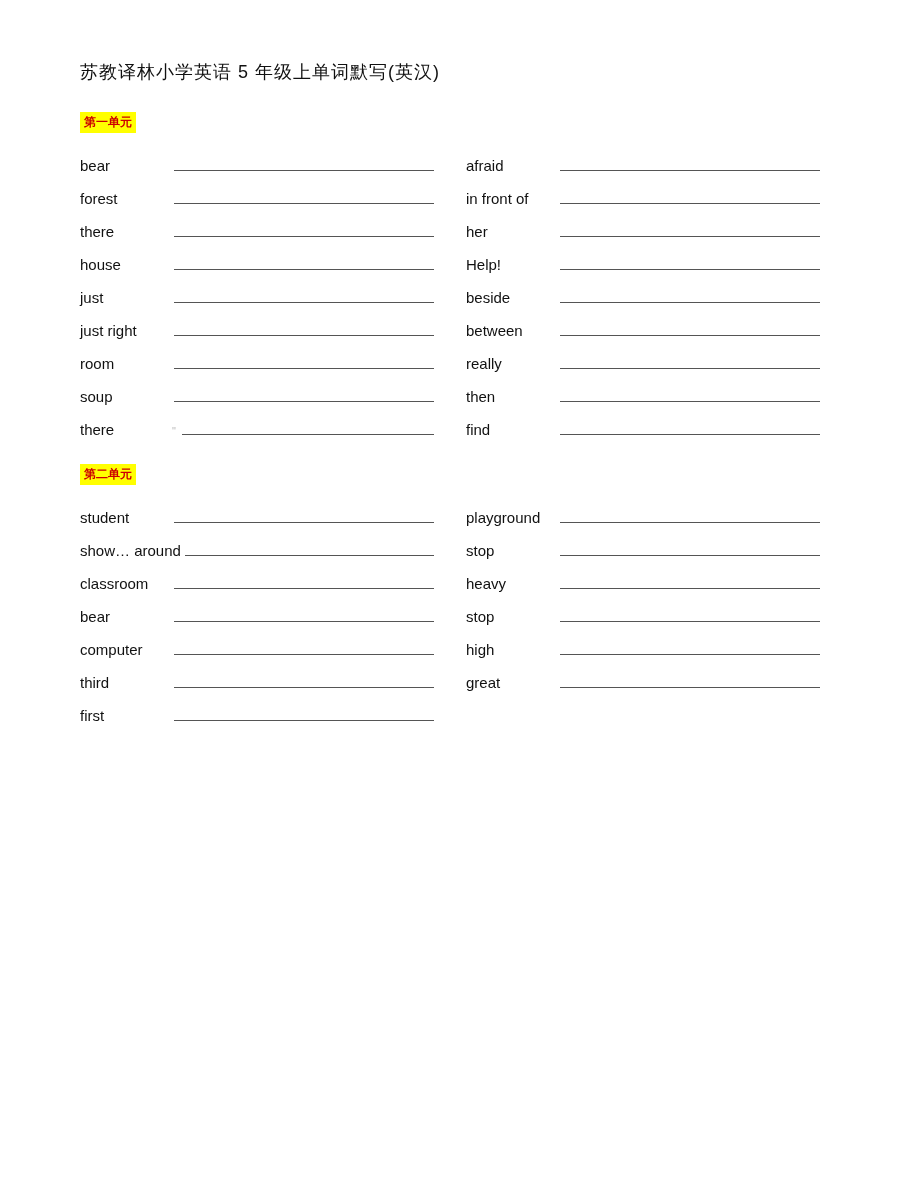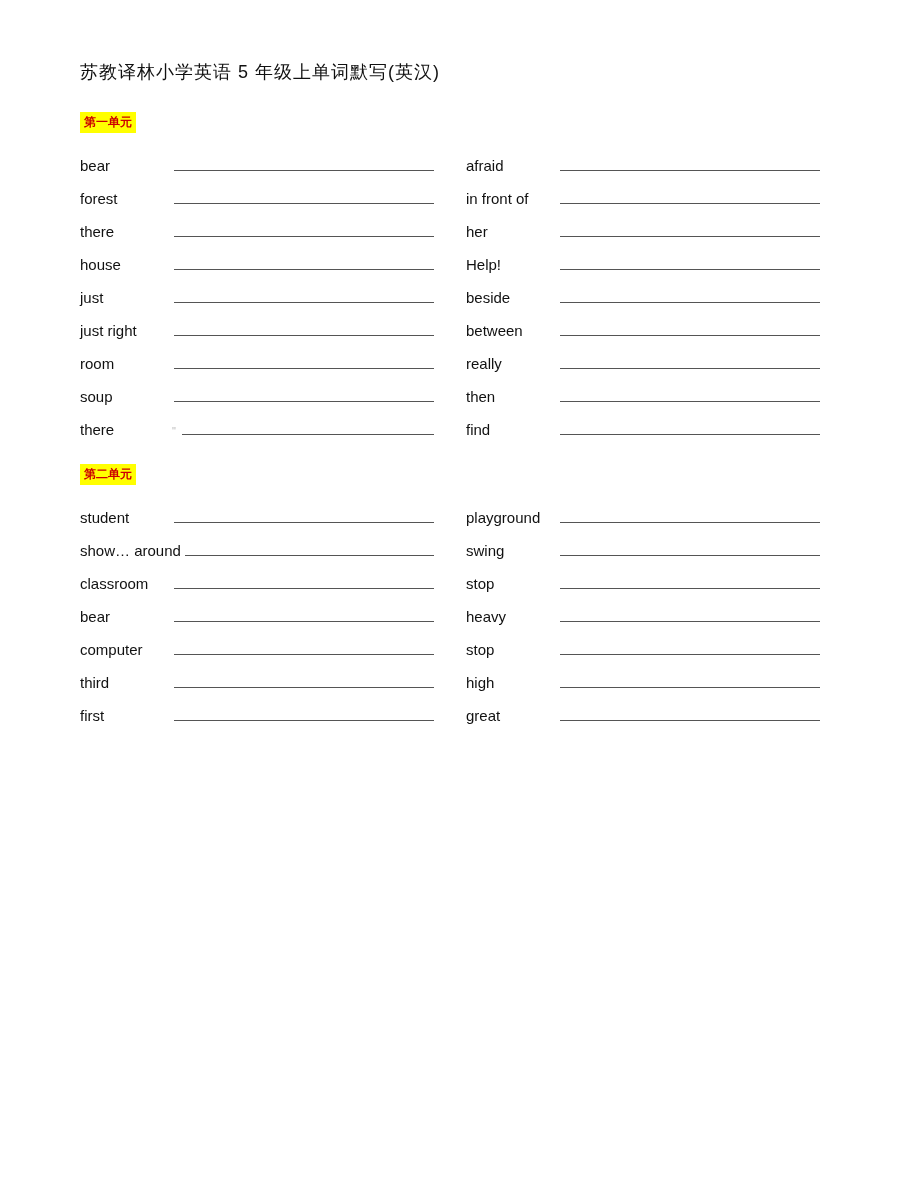--- a/index.html
+++ b/index.html
@@ -183,24 +183,20 @@
             <span class="word-label">first</span>
             <span class="word-line"></span>
           </div>
         </div>
         <div>
           <div class="word-item">
             <span class="word-label">playground</span>
             <span class="word-line"></span>
           </div>
           <div class="word-item">
-            <span class="word-label">swing</span>
-            <span class="word-line"></span>
-          </div>
-          <div class="word-item">
             <span class="word-label">stop</span>
             <span class="word-line"></span>
           </div>
           <div class="word-item">
             <span class="word-label">heavy</span>
             <span class="word-line"></span>
           </div>
           <div class="word-item">
             <span class="word-label">stop</span>
             <span class="word-line"></span>

